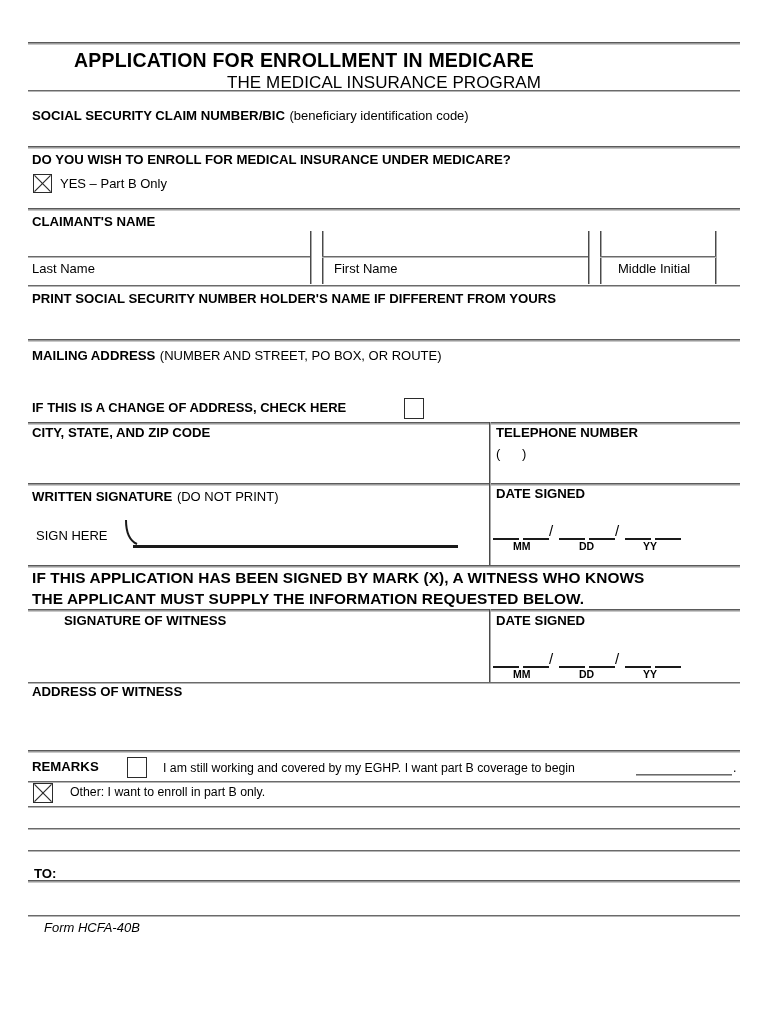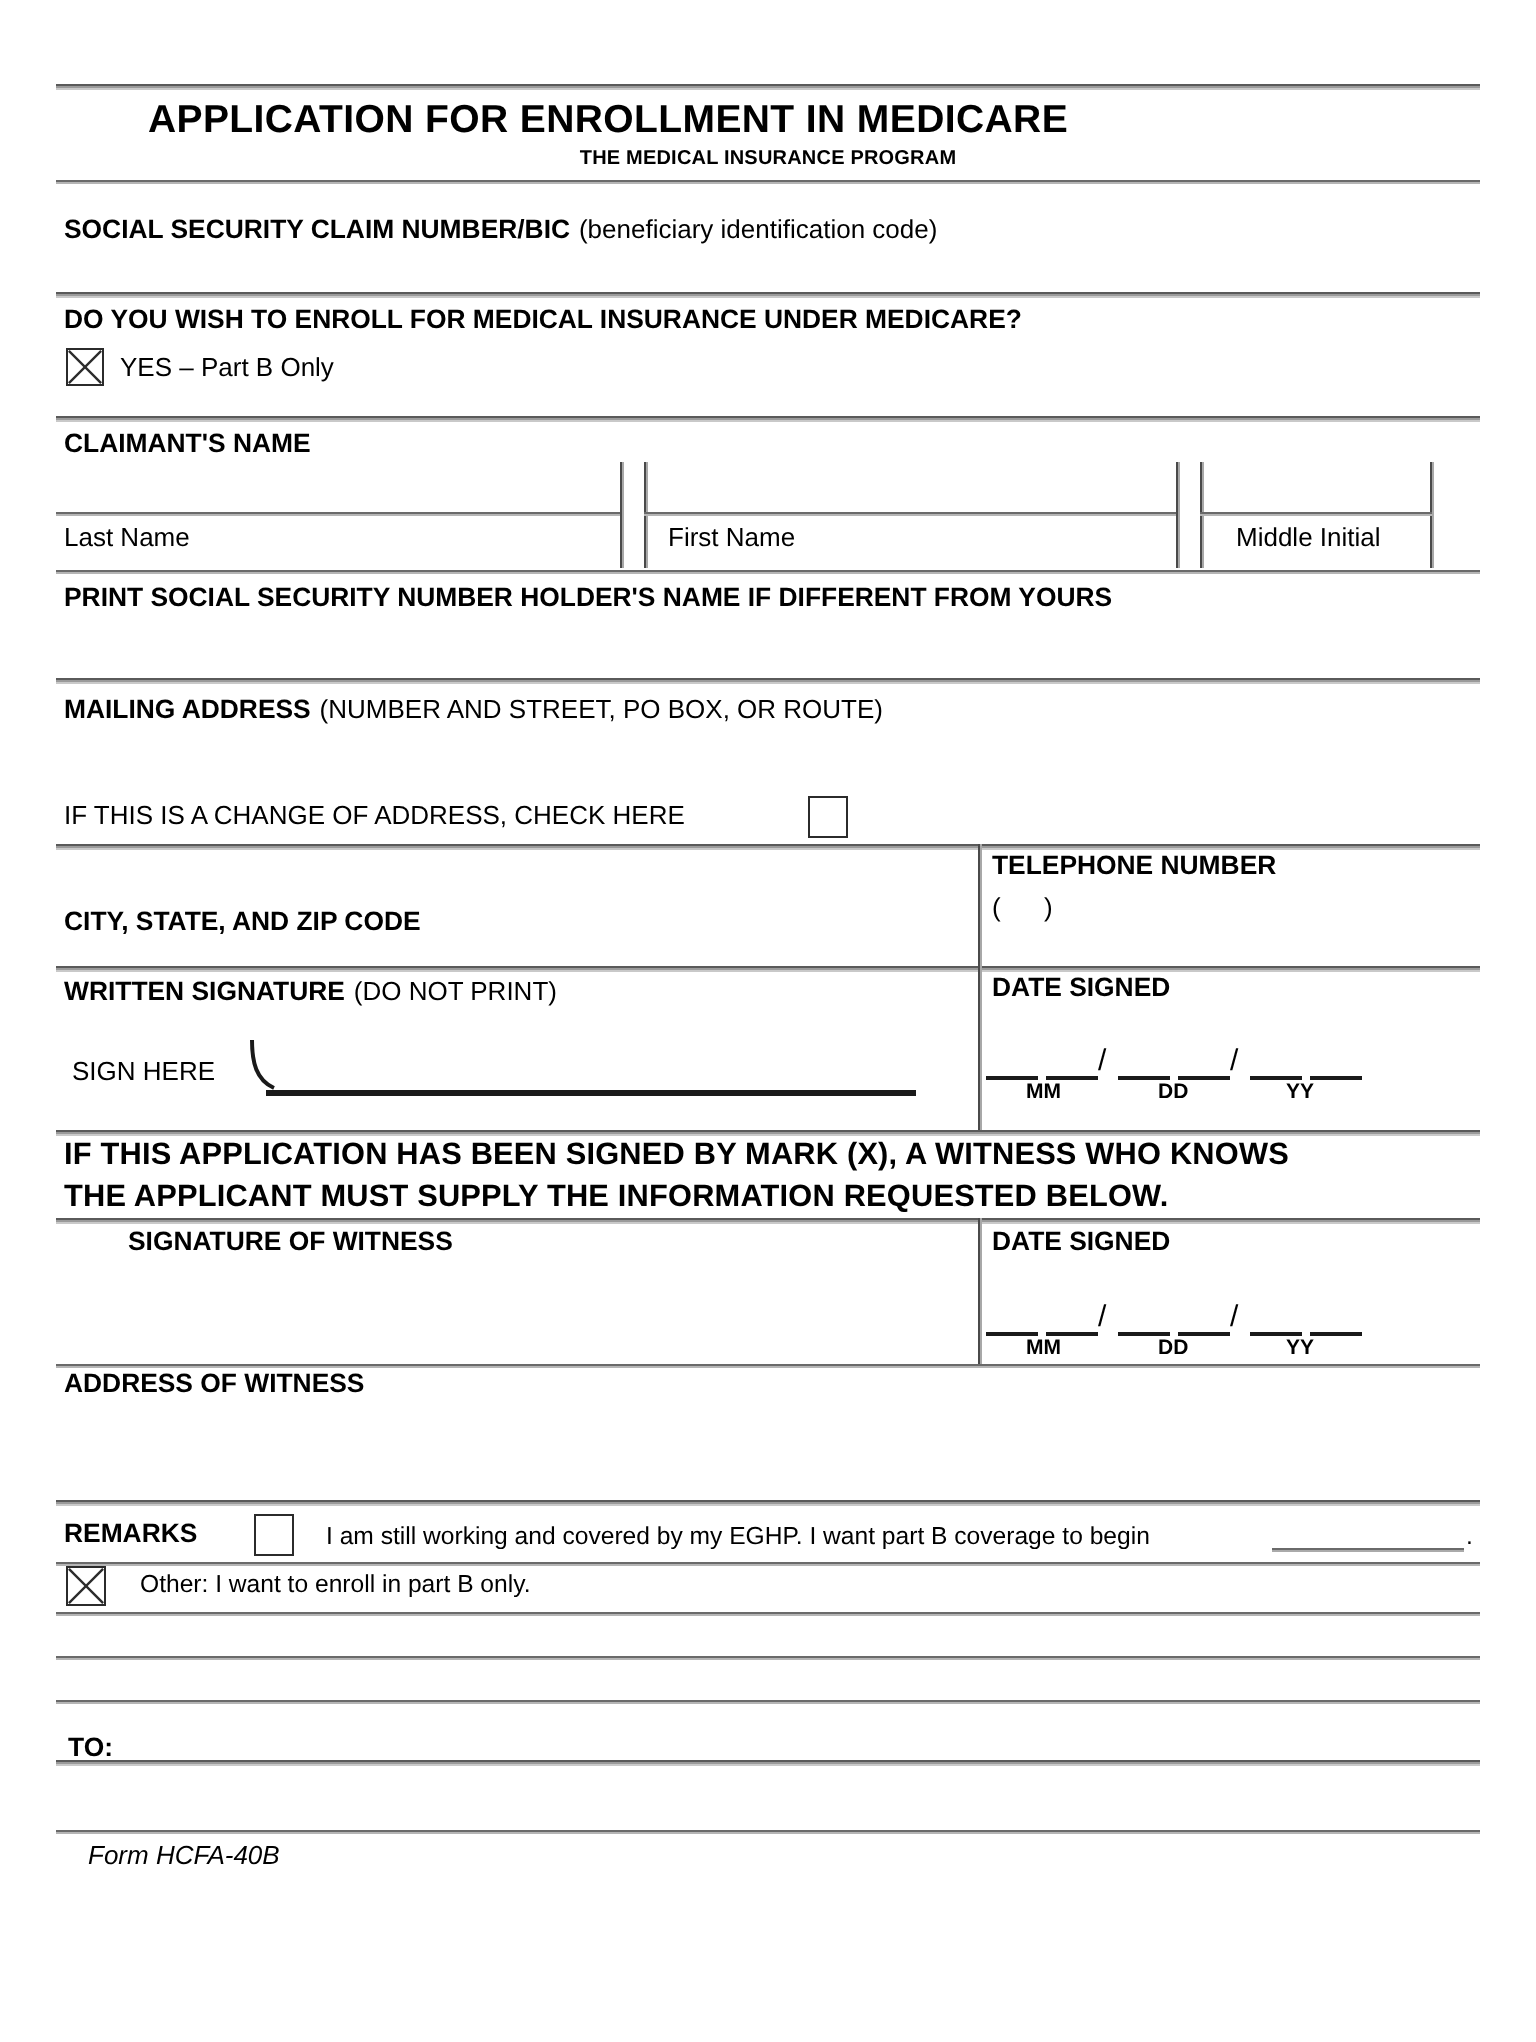--- a/index.html
+++ b/index.html
@@ -46,22 +46,22 @@
     white-space: nowrap;
     line-height: 1.1;
   }
 
   .title {
     font-size: 19.5px;
     font-weight: bold;
     letter-spacing: .2px;
   }
   .subtitle {
-    font-size: 10px;
-    font-weight: bold;
+    font-size: 17px;
+    font-weight: normal;
     letter-spacing: .1px;
   }
   .section-label {
     font-size: 13.2px;
     font-weight: bold;
   }
   .section-note {
     font-size: 13px;
     font-weight: normal;
   }
@@ -178,28 +178,28 @@
   <div class="t field-label" style="top:312px; left:34px; width:700px; height:26px;"></div>
 
   <div class="rule" style="top:339px;"></div>
 
   <div class="t" style="top:346px; left:32px;">
     <span class="section-label">MAILING ADDRESS</span>
     <span class="section-note">(NUMBER AND STREET, PO BOX, OR ROUTE)</span>
   </div>
   <div class="t field-label" style="top:368px; left:34px; width:700px; height:26px;"></div>
 
-  <div class="t field-label" style="top:401px; left:32px;">IF THIS IS A CHANGE OF ADDRESS, CHECK HERE</div>
+  <div class="t field-label" style="top:401px; left:32px;font-weight:bold;">IF THIS IS A CHANGE OF ADDRESS, CHECK HERE</div>
   <div class="checkbox" style="top:398px; left:404px; width:20px; height:21px;"></div>
 
   <div class="rule" style="top:422px;"></div>
 
   <div class="vrule" style="top:422px; left:489px; height:63px;"></div>
 
-  <div class="t section-label" style="top:426px; left:32px;margin-top:28px;">CITY, STATE, AND ZIP CODE</div>
+  <div class="t section-label" style="top:426px; left:32px;">CITY, STATE, AND ZIP CODE</div>
   <div class="t field-label" style="top:448px; left:34px; width:446px; height:32px;"></div>
 
   <div class="t section-label" style="top:426px; left:496px;">TELEPHONE NUMBER</div>
   <div class="t field-label" style="top:447px; left:496px;">(</div>
   <div class="t field-label" style="top:447px; left:522px;">)</div>
   <div class="t field-label" style="top:447px; left:536px; width:196px; height:24px;"></div>
 
   <div class="rule" style="top:483px;"></div>
 
   <div class="vrule" style="top:483px; left:489px; height:82px;"></div>

